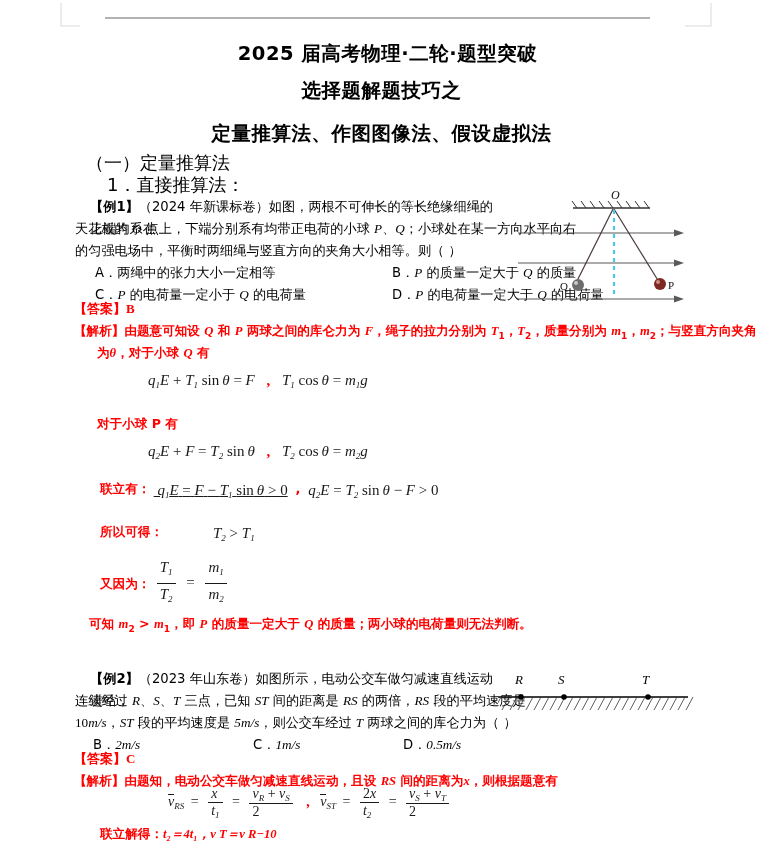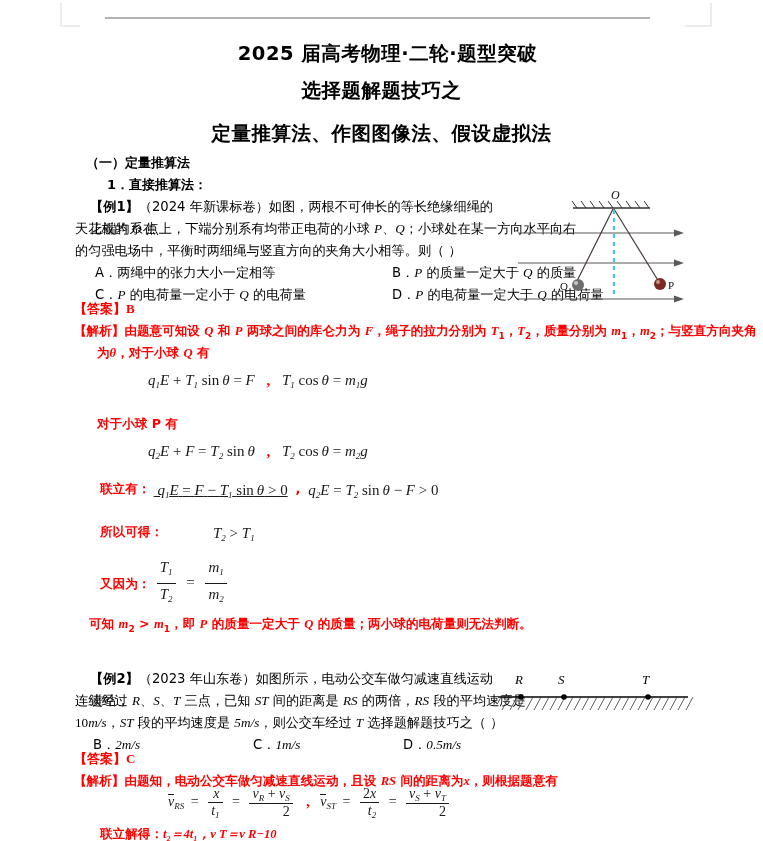--- a/index.html
+++ b/index.html
@@ -70,22 +70,22 @@
   .red {
     color: #ff0000;
   }
   .red-bold {
     color: #ff0000;
     font-family: "DejaVu Sans", "Liberation Sans", sans-serif;
     font-weight: bold;
   }
   .sec-head {
     font-family: "DejaVu Sans", "Liberation Sans", sans-serif;
-    font-weight: bold;
-    font-size: 13px;
+    font-weight: normal;
+    font-size: 18px;
   }
 
   .para {
     font-family: "DejaVu Sans", "Liberation Sans", sans-serif;
     font-size: 13.2px;
     line-height: 22px;
   }
   .it { font-family: "Liberation Serif", serif; font-style: italic; }
   .rm { font-family: "Liberation Serif", serif; font-style: normal; }
 
@@ -110,21 +110,21 @@
   }
   .math .op { font-style: normal; }
   .math sub {
     font-size: 9px;
     font-style: italic;
     vertical-align: -3px;
   }
   .frac {
     display: inline-block;
     vertical-align: middle;
-    text-align: right;
+    text-align: left;
     margin: 0 3px;
   }
   .frac .num { display: block; padding: 0 3px; }
   .frac .den { display: block; border-top: 1px solid #1a1a1a; padding: 0 3px; }
   .ovl { display:inline-block; border-top: 1px solid #1a1a1a; line-height: 1.05; }
 
   
   .fig1 { position: absolute; left: 498px; top: 186px; width: 262px; height: 125px; }
   
   .fig2 { position: absolute; left: 498px; top: 666px; width: 262px; height: 60px; }
@@ -279,21 +279,21 @@
 
   <div class="blk para" style="left:90px; top:668px; width:415px;">
     <span class="bold-hei">【例2】</span><span>（2023 年山东卷）如图所示，电动公交车做匀减速直线运动进站，</span>
   </div>
 
   <div class="blk para nowrap" style="left:75px; top:690px;">
     <span>连续经过 </span><span class="it">R</span><span>、</span><span class="it">S</span><span>、</span><span class="it">T</span><span> 三点，已知 </span><span class="it">ST</span><span> 间的距离是 </span><span class="it">RS</span><span> 的两倍，</span><span class="it">RS</span><span> 段的平均速度是</span>
   </div>
 
   <div class="blk para nowrap" style="left:75px; top:712px;">
-    <span class="rm">10</span><span class="it">m/s</span><span>，</span><span class="it">ST</span><span> 段的平均速度是 </span><span class="it">5m/s</span><span>，则公交车经过 </span><span class="it">T</span><span> 选择题解题技巧之（          ）</span>
+    <span class="rm">10</span><span class="it">m/s</span><span>，</span><span class="it">ST</span><span> 段的平均速度是 </span><span class="it">5m/s</span><span>，则公交车经过 </span><span class="it">T</span><span> 两球之间的库仑力为（          ）</span>
   </div>
 
   <div class="opts" style="left:93px; top:734px; width:560px;">
     <div class="row">
       <div class="o" style="width:160px;">
         <span>B．</span><span class="it">2m/s</span>
       </div>
       <div class="o" style="width:150px;">
         <span>C．</span><span class="it">1m/s</span>
       </div>

